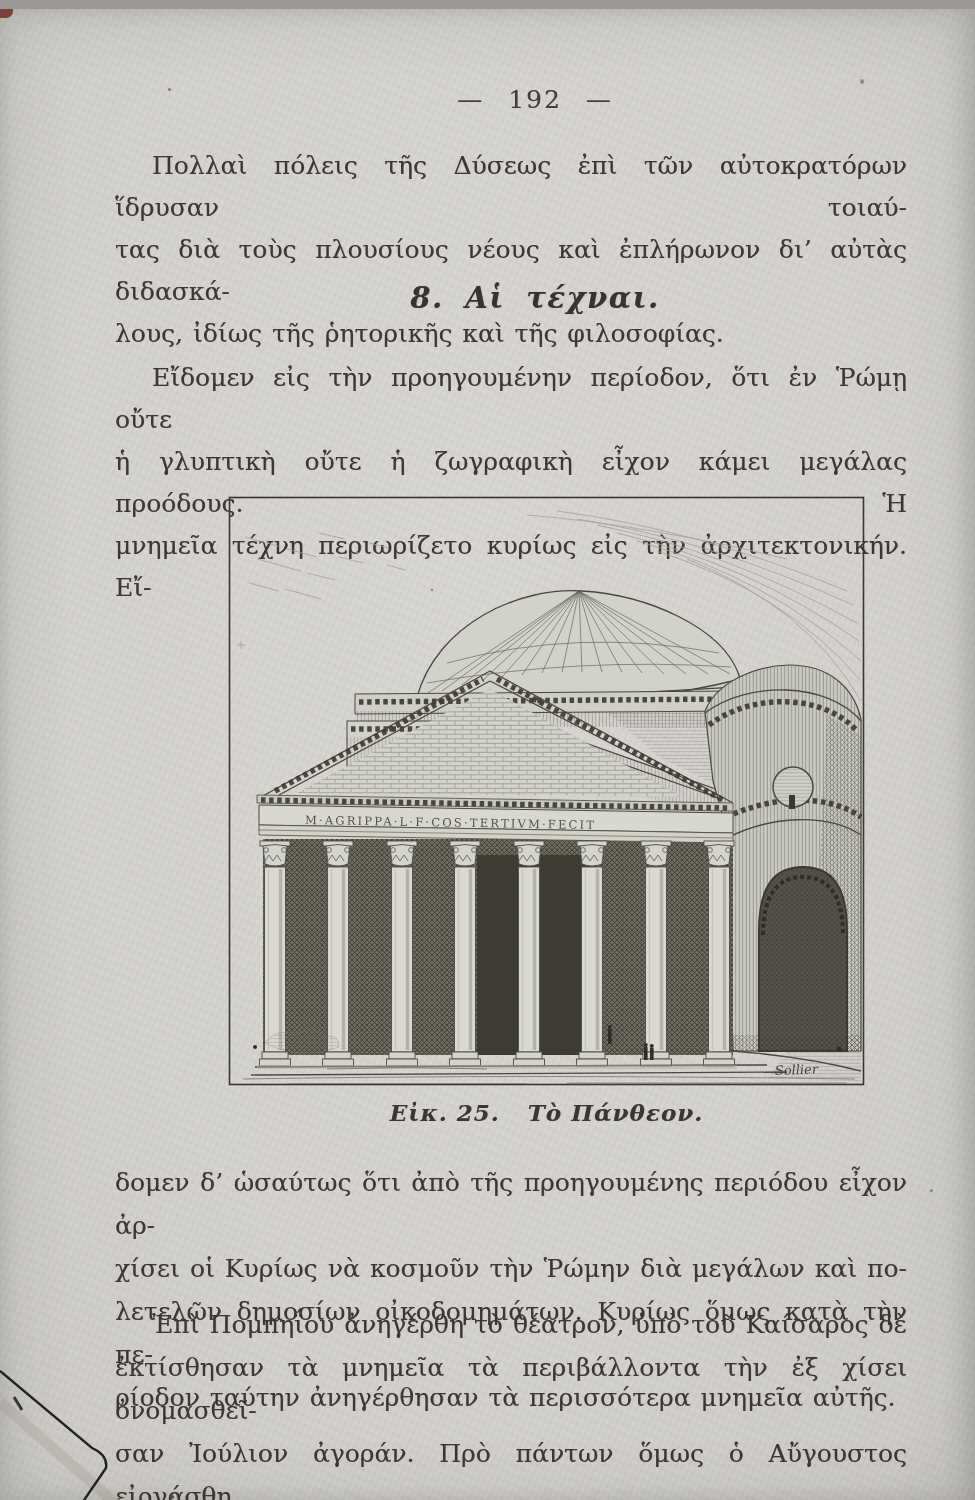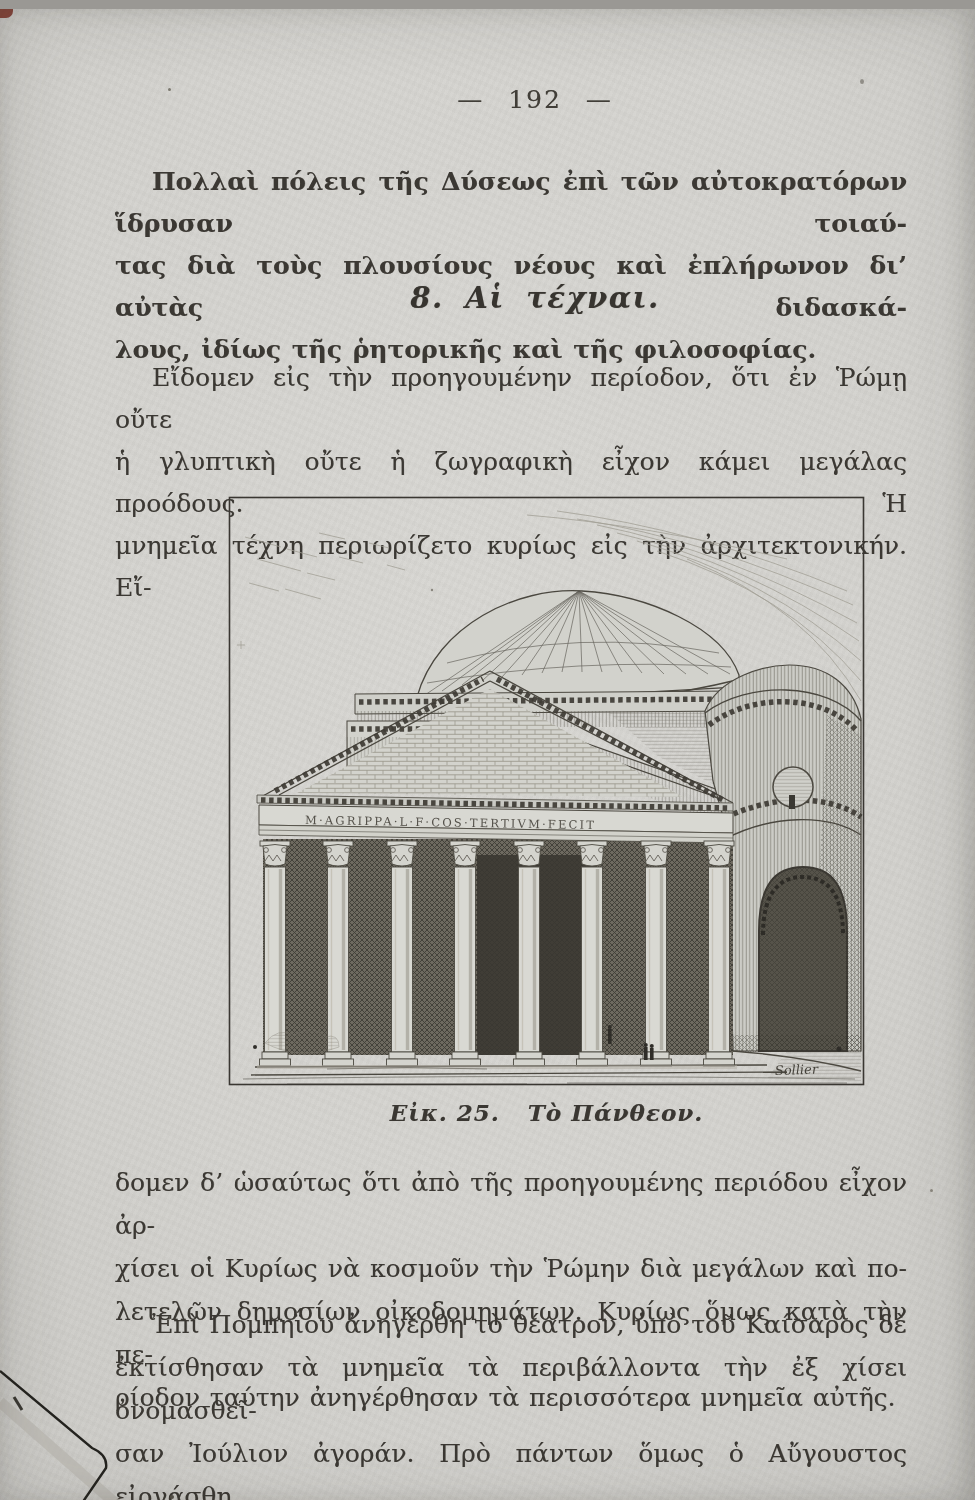--- a/index.html
+++ b/index.html
@@ -22,21 +22,21 @@
   .center-band{position:absolute;left:70px;width:930px;text-align:center;}
   .pagenum{top:76px;font-size:25px;letter-spacing:2px;word-spacing:14px;color:#413e38;
     text-shadow:0.3px 0.4px 0.6px rgba(45,42,38,.4);}
   .heading{top:272px;font-size:29px;font-style:italic;font-weight:700;letter-spacing:1.5px;
     word-spacing:10px;color:#37342f;text-shadow:0.4px 0.4px 0.7px rgba(45,42,38,.4);}
   .plate{position:absolute;left:227px;top:486px;width:639px;height:592px;margin:0;}
   .caption{position:absolute;left:227px;top:1090px;width:639px;text-align:center;
     font-size:23px;font-style:italic;font-weight:700;letter-spacing:1px;color:#3a3732;
     text-shadow:0.3px 0.4px 0.6px rgba(45,42,38,.38);}
   .cap-label{margin-right:28px;}
-  .p1{top:152px;font-weight:bold;} .p2{top:348px;} .p3{top:1152px;line-height:43px;} .p4{top:1294px;line-height:43px;}
+  .p1{top:136px;} .p2{top:348px;} .p3{top:1152px;line-height:43px;} .p4{top:1294px;line-height:43px;}
   .corner-red{position:absolute;left:0;top:0;width:13px;height:9px;background:#7d2f23;
     border-radius:0 0 7px 0;opacity:.85;}
   .speck{position:absolute;border-radius:50%;pointer-events:none;}
   .stamp{position:absolute;left:0;top:1357px;}
   
   .fr{fill:none;stroke:#3a3732;stroke-width:1.6;}
   .sky{stroke:#a3a096;stroke-width:1;fill:none;opacity:.8;}
   .ol{fill:none;stroke:#4a473f;stroke-width:1.3;}
   .th{fill:none;stroke:#55524a;stroke-width:.7;opacity:.85;}
   .lt{fill:#d4d4ce;stroke:#4c4941;stroke-width:.9;}

